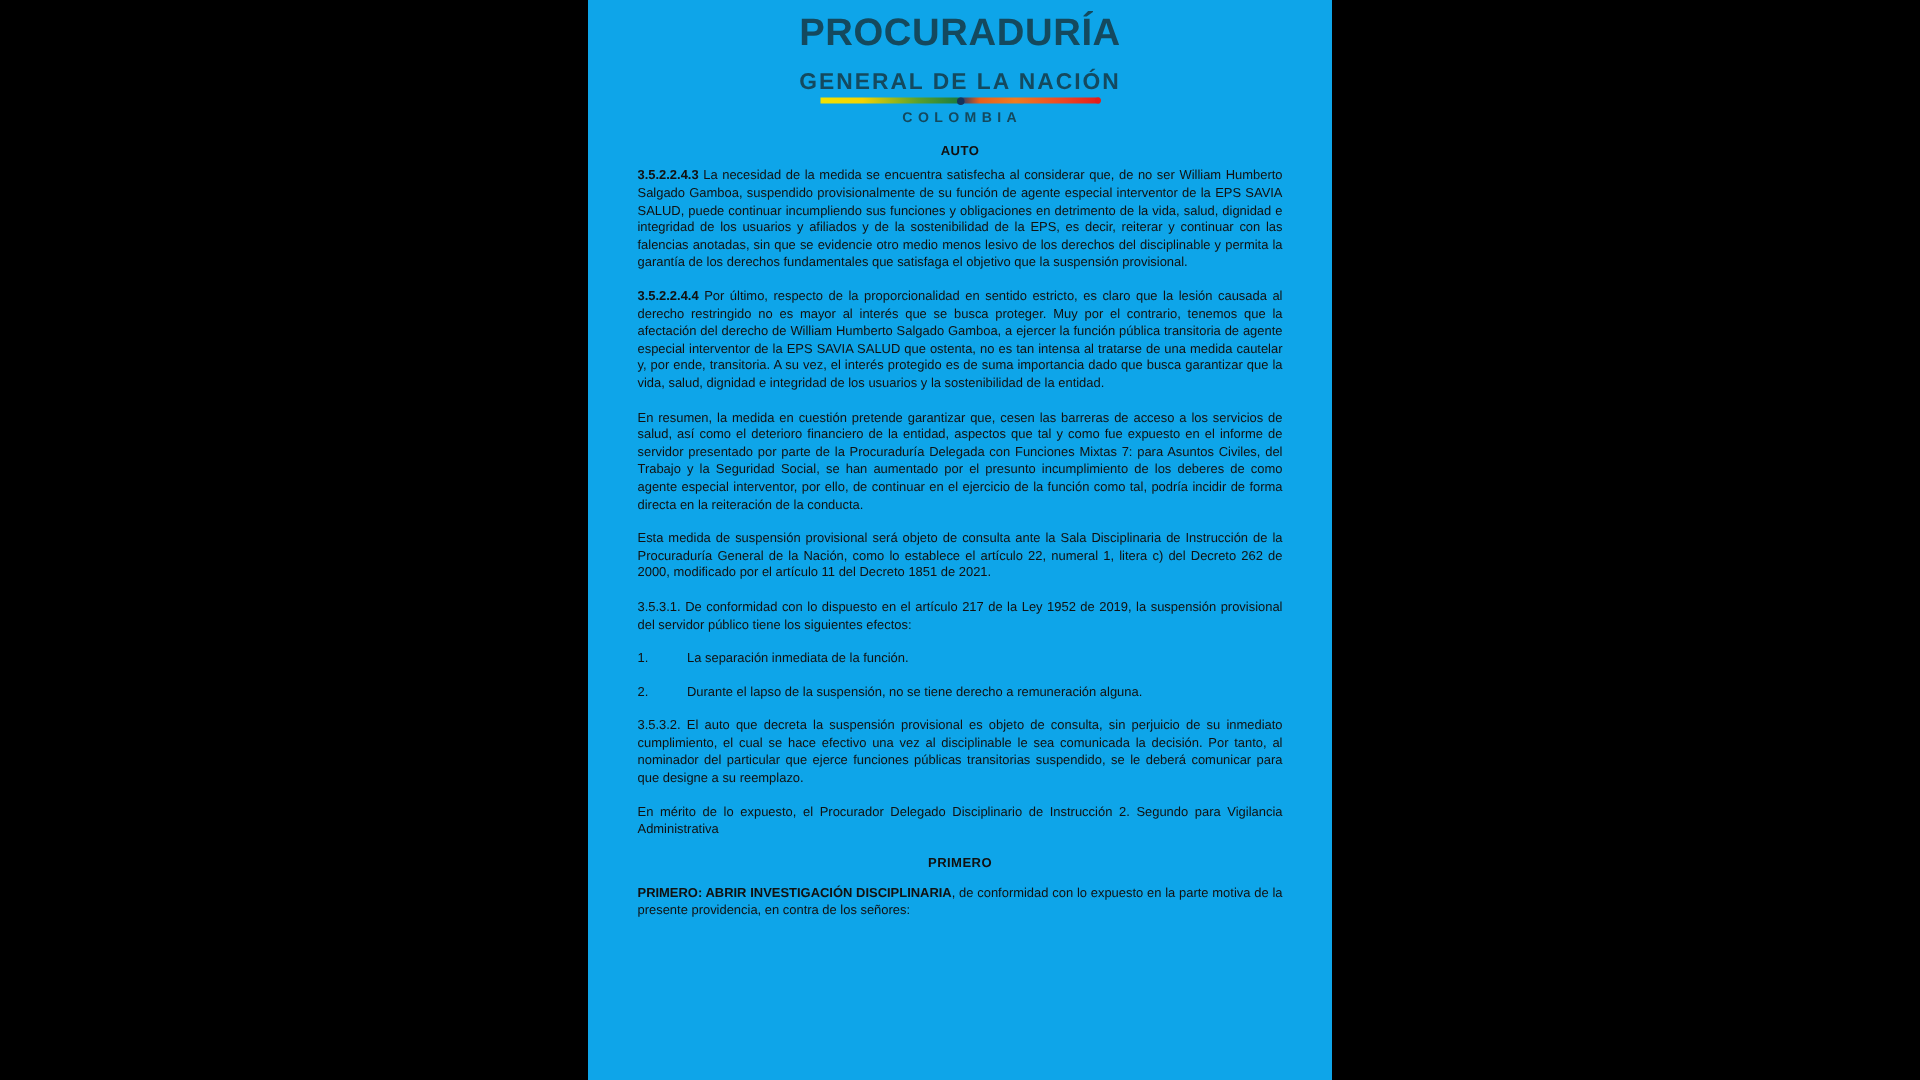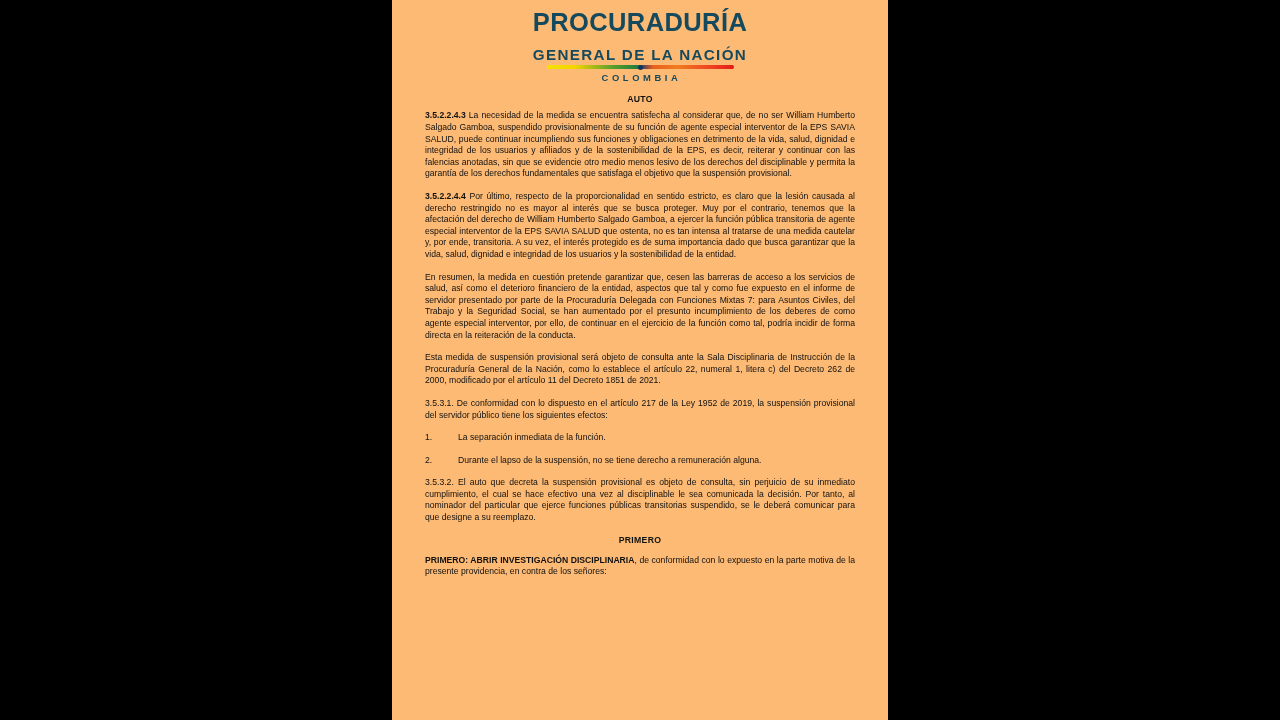--- a/index.html
+++ b/index.html
@@ -19,21 +19,21 @@
     height: 720px;
     background: #000000;
     display: flex;
     justify-content: center;
     align-items: flex-start;
   }
   #page {
     position: relative;
     width: 496px;
     height: 720px;
-    background: #fdba74;
+    background: #0ea5e9;
     overflow: hidden;
     padding: 0;
   }
   
   .letterhead {
     padding: 10px 0 0 0;
     text-align: center;
   }
   .logo-wrap {
     display: inline-block;
@@ -211,20 +211,21 @@
           <span class="li-text">La separación inmediata de la función.</span>
         </li>
         <li>
           <span class="li-num">2.</span>
           <span class="li-text">Durante el lapso de la suspensión, no se tiene derecho a remuneración alguna.</span>
         </li>
       </ol>
 
       <p class="para">3.5.3.2. El auto que decreta la suspensión provisional es objeto de consulta, sin perjuicio de su inmediato cumplimiento, el cual se hace efectivo una vez al disciplinable le sea comunicada la decisión. Por tanto, al nominador del particular que ejerce funciones públicas transitorias suspendido, se le deberá comunicar para que designe a su reemplazo.</p>
 
+      <p class="para">En mérito de lo expuesto, el Procurador Delegado Disciplinario de Instrucción 2. Segundo para Vigilancia Administrativa</p>
 
       <div class="resuelve">PRIMERO</div>
 
       <p class="para"><span class="bold">PRIMERO: ABRIR INVESTIGACIÓN DISCIPLINARIA</span><span>, de conformidad con lo expuesto en la parte motiva de la presente providencia, en contra de los señores:</span></p>
 
     </div>
   </div>
 </div>
 
 </body></html>

